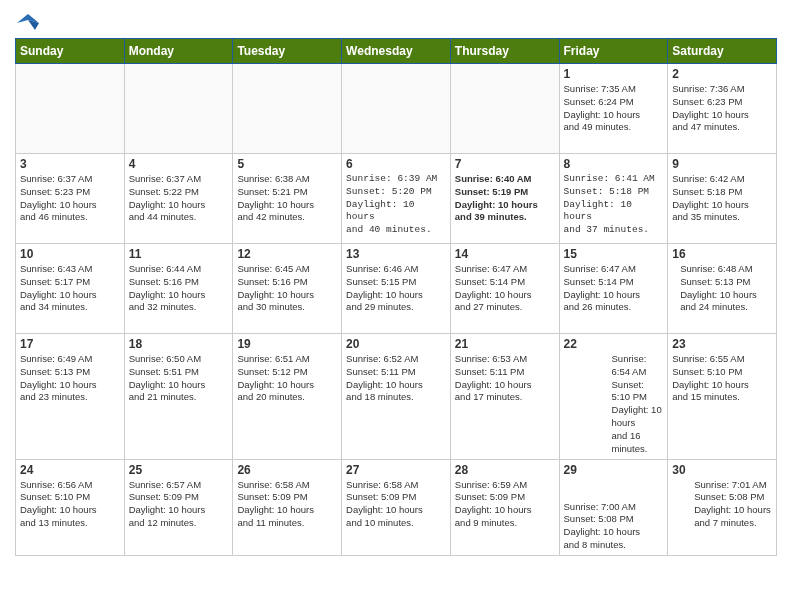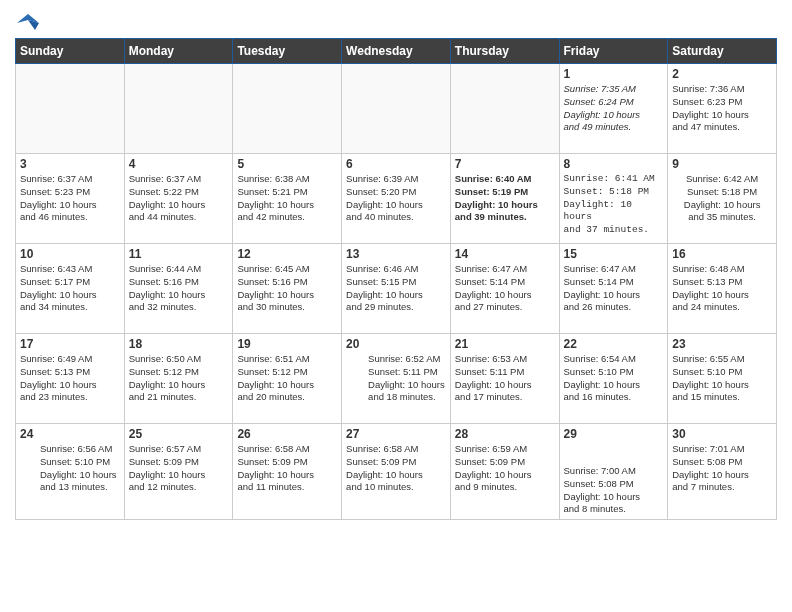--- a/index.html
+++ b/index.html
@@ -34,21 +34,21 @@
     .location {
       font-size: 14px;
       color: #555;
     }
     .calendar {
       width: 100%;
       border-collapse: collapse;
       border: 1px solid #ccc;
     }
     .calendar th {
-      background: #404040;
+      background: #4d7c0f;
       color: #fff;
       font-size: 12px;
       font-weight: bold;
       text-align: left;
       padding: 5px 4px;
       border: 1px solid #1e5a9c;
     }
     .calendar td {
       width: calc(100% / 7);
       vertical-align: top;
@@ -124,21 +124,21 @@
   </thead>
   <tbody id="calendar-body">
   <tr>
         <td class="empty"></td>
         <td class="empty"></td>
         <td class="empty"></td>
         <td class="empty"></td>
         <td class="empty"></td>
         <td>
           <span class="day-num">1</span>
-          <div class="day-info" style="white-space: pre-line; font-style: italic;">Sunrise: 7:35 AM
+          <div class="day-info" style="white-space: pre-line;">Sunrise: 7:35 AM
 Sunset: 6:24 PM
 Daylight: 10 hours
 and 49 minutes.</div>
         </td>
         <td>
           <span class="day-num">2</span>
           <div class="day-info" style="white-space: pre-line;">Sunrise: 7:36 AM
 Sunset: 6:23 PM
 Daylight: 10 hours
 and 47 minutes.</div>
@@ -161,42 +161,42 @@
         </td>
         <td>
           <span class="day-num">5</span>
           <div class="day-info" style="white-space: pre-line;">Sunrise: 6:38 AM
 Sunset: 5:21 PM
 Daylight: 10 hours
 and 42 minutes.</div>
         </td>
         <td>
           <span class="day-num">6</span>
-          <div class="day-info" style="white-space: pre-line;">Sunrise: 6:39 AM
+          <div class="day-info" style="white-space: pre-line; font-family: Liberation Mono, monospace;">Sunrise: 6:39 AM
 Sunset: 5:20 PM
 Daylight: 10 hours
 and 40 minutes.</div>
         </td>
         <td>
           <span class="day-num">7</span>
           <div class="day-info" style="white-space: pre-line; font-weight: bold;">Sunrise: 6:40 AM
 Sunset: 5:19 PM
 Daylight: 10 hours
 and 39 minutes.</div>
         </td>
         <td>
           <span class="day-num">8</span>
           <div class="day-info" style="white-space: pre-line; font-family: Liberation Mono, monospace;">Sunrise: 6:41 AM
 Sunset: 5:18 PM
 Daylight: 10 hours
 and 37 minutes.</div>
         </td>
         <td>
           <span class="day-num">9</span>
-          <div class="day-info" style="white-space: pre-line; text-align: center;">Sunrise: 6:42 AM
+          <div class="day-info" style="white-space: pre-line;">Sunrise: 6:42 AM
 Sunset: 5:18 PM
 Daylight: 10 hours
 and 35 minutes.</div>
         </td>
       </tr>
       <tr>
         <td>
           <span class="day-num">10</span>
           <div class="day-info" style="white-space: pre-line;">Sunrise: 6:43 AM
 Sunset: 5:17 PM
@@ -233,81 +233,81 @@
         </td>
         <td>
           <span class="day-num">15</span>
           <div class="day-info" style="white-space: pre-line;">Sunrise: 6:47 AM
 Sunset: 5:14 PM
 Daylight: 10 hours
 and 26 minutes.</div>
         </td>
         <td>
           <span class="day-num">16</span>
-          <div class="day-info" style="white-space: pre-line;">Sunrise: 6:48 AM
+          <div class="day-info" style="white-space: pre-line; margin-left: 8px;">Sunrise: 6:48 AM
 Sunset: 5:13 PM
 Daylight: 10 hours
 and 24 minutes.</div>
         </td>
       </tr>
       <tr>
         <td>
           <span class="day-num">17</span>
           <div class="day-info" style="white-space: pre-line;">Sunrise: 6:49 AM
 Sunset: 5:13 PM
 Daylight: 10 hours
 and 23 minutes.</div>
         </td>
         <td>
           <span class="day-num">18</span>
           <div class="day-info" style="white-space: pre-line;">Sunrise: 6:50 AM
-Sunset: 5:12 PM
+Sunset: 5:51 PM
 Daylight: 10 hours
 and 21 minutes.</div>
         </td>
         <td>
           <span class="day-num">19</span>
           <div class="day-info" style="white-space: pre-line;">Sunrise: 6:51 AM
 Sunset: 5:12 PM
 Daylight: 10 hours
 and 20 minutes.</div>
         </td>
         <td>
           <span class="day-num">20</span>
-          <div class="day-info" style="white-space: pre-line; margin-left: 22px;">Sunrise: 6:52 AM
+          <div class="day-info" style="white-space: pre-line;">Sunrise: 6:52 AM
 Sunset: 5:11 PM
 Daylight: 10 hours
 and 18 minutes.</div>
         </td>
         <td>
           <span class="day-num">21</span>
           <div class="day-info" style="white-space: pre-line;">Sunrise: 6:53 AM
 Sunset: 5:11 PM
 Daylight: 10 hours
 and 17 minutes.</div>
         </td>
         <td>
           <span class="day-num">22</span>
-          <div class="day-info" style="white-space: pre-line;">Sunrise: 6:54 AM
+          <div class="day-info" style="white-space: pre-line; margin-left: 48px;">Sunrise: 6:54 AM
 Sunset: 5:10 PM
 Daylight: 10 hours
 and 16 minutes.</div>
         </td>
         <td>
           <span class="day-num">23</span>
           <div class="day-info" style="white-space: pre-line;">Sunrise: 6:55 AM
 Sunset: 5:10 PM
 Daylight: 10 hours
 and 15 minutes.</div>
         </td>
       </tr>
       <tr>
         <td>
           <span class="day-num">24</span>
-          <div class="day-info" style="white-space: pre-line; margin-left: 20px;">Sunrise: 6:56 AM
+          <div class="day-info" style="white-space: pre-line;">Sunrise: 6:56 AM
 Sunset: 5:10 PM
 Daylight: 10 hours
 and 13 minutes.</div>
         </td>
         <td>
           <span class="day-num">25</span>
           <div class="day-info" style="white-space: pre-line;">Sunrise: 6:57 AM
 Sunset: 5:09 PM
 Daylight: 10 hours
 and 12 minutes.</div>
@@ -335,20 +335,20 @@
         </td>
         <td>
           <span class="day-num">29</span>
           <div class="day-info" style="white-space: pre-line; margin-top: 24px;">Sunrise: 7:00 AM
 Sunset: 5:08 PM
 Daylight: 10 hours
 and 8 minutes.</div>
         </td>
         <td>
           <span class="day-num">30</span>
-          <div class="day-info" style="white-space: pre-line;">Sunrise: 7:01 AM
+          <div class="day-info" style="white-space: pre-line; margin-left: 22px;">Sunrise: 7:01 AM
 Sunset: 5:08 PM
 Daylight: 10 hours
 and 7 minutes.</div>
         </td>
       </tr>
     </tbody>
 </table>
 
 </body></html>

